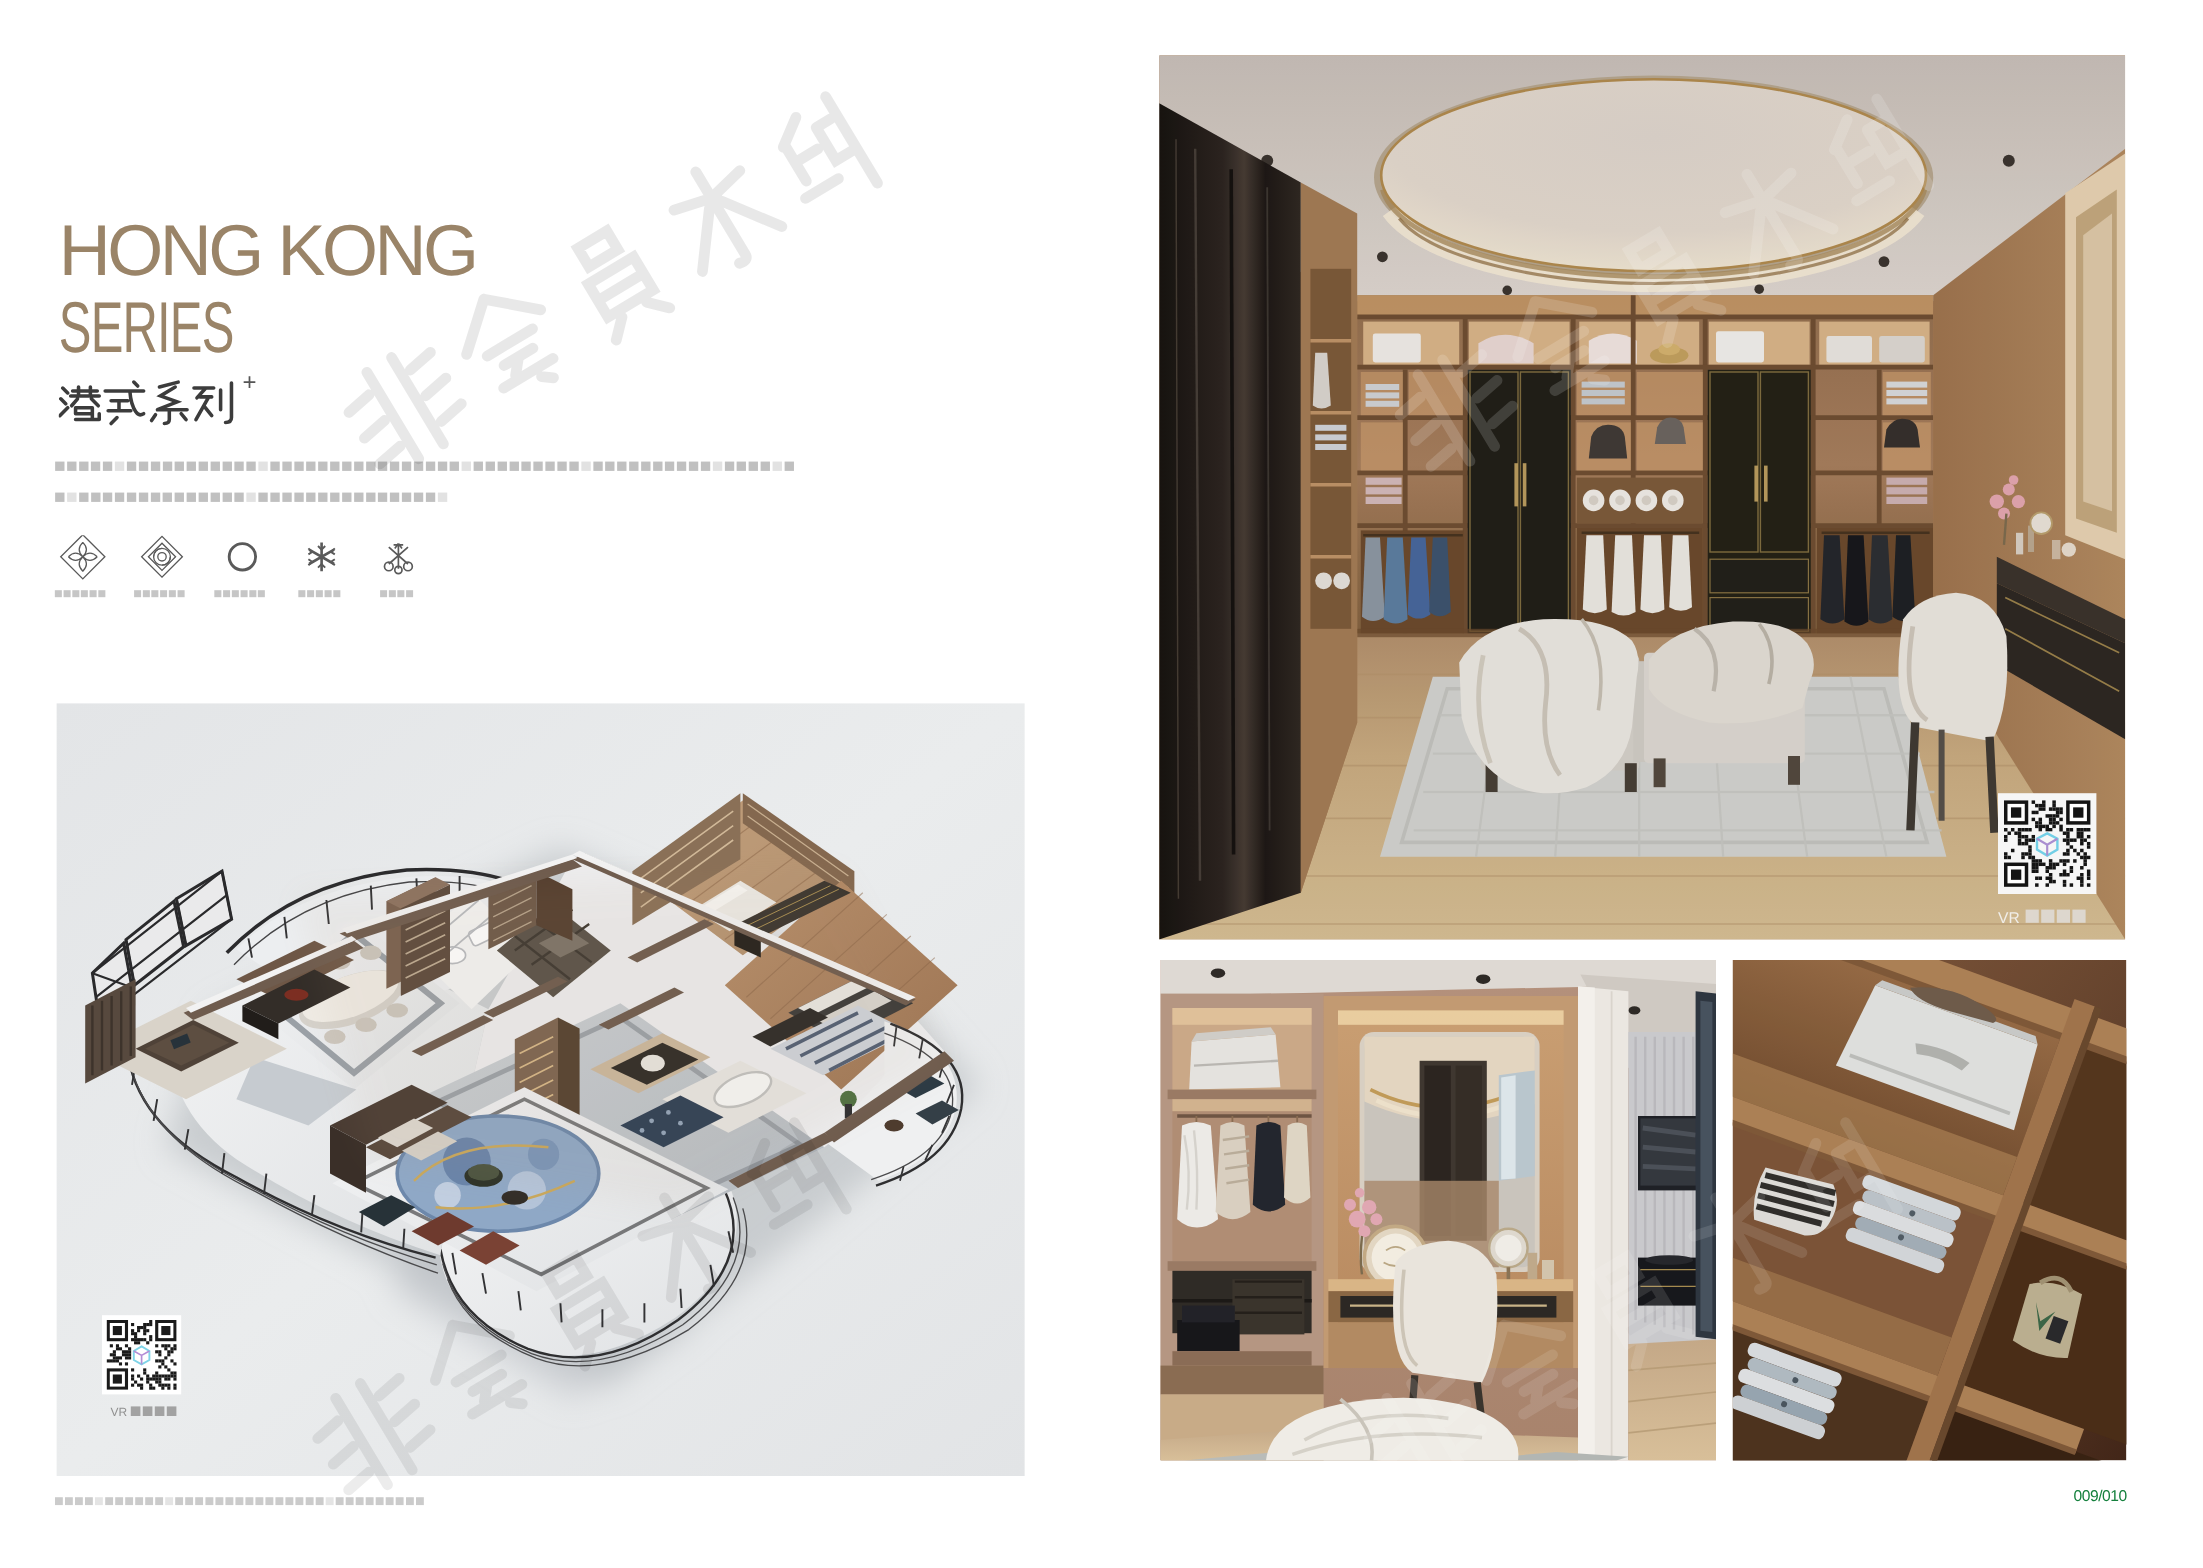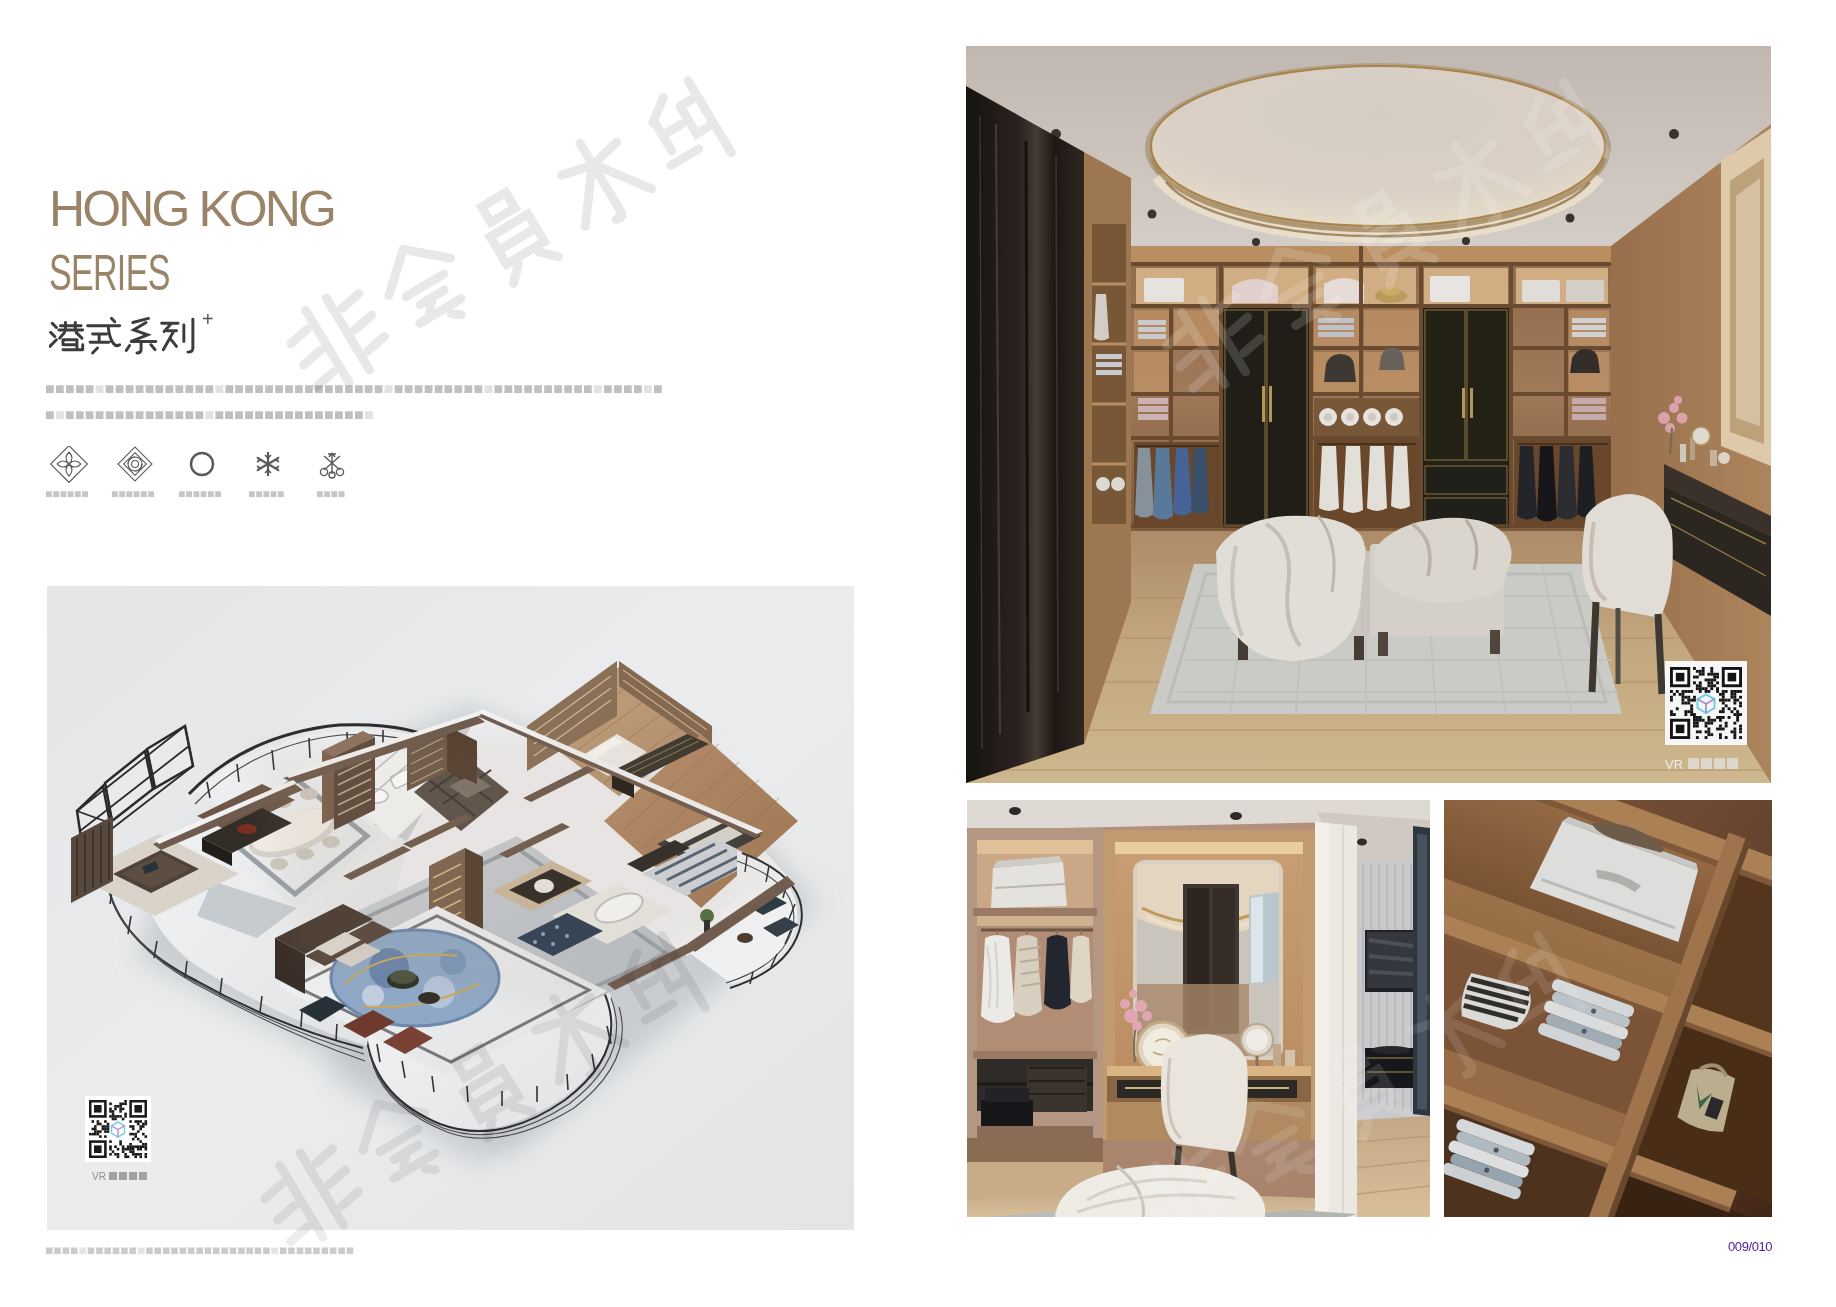--- a/index.html
+++ b/index.html
@@ -4,21 +4,21 @@
 <style>
 html,body{margin:0;padding:0;background:#fff;}
 #page{position:relative;width:1836px;height:1307px;background:#ffffff;overflow:hidden;font-family:"Liberation Sans",sans-serif;}
 .abs{position:absolute;}
 .sq{font-family:"Liberation Sans",sans-serif;white-space:pre;}
 </style>
 </head>
 <body>
 <div id="page">
 
-<div class="abs" style="left:49px;top:177px;color:#9a8468;font-size:50px;letter-spacing:-2.9px;line-height:64px;-webkit-text-stroke:2.6px #ffffff;paint-order:stroke fill;">HONG KONG<br><span style="letter-spacing:-1px;display:inline-block;transform:scaleX(0.68);transform-origin:0 0;">SERIES</span></div>
+<div class="abs" style="left:49px;top:177px;color:#9a8468;font-size:60px;letter-spacing:-2.9px;line-height:64px;-webkit-text-stroke:2.6px #ffffff;paint-order:stroke fill;">HONG KONG<br><span style="letter-spacing:-1px;display:inline-block;transform:scaleX(0.68);transform-origin:0 0;">SERIES</span></div>
 
 <svg class="abs" style="left:49px;top:313px" width="148" height="47" viewBox="0 0 180 52">
 <g stroke="#3c3c3c" stroke-width="3.6" fill="none" stroke-linecap="round">
 
 <g>
 <path d="M4 10 L9 15 M2 21 L7 26 M1 38 L9 30"></path>
 <path d="M20 9 L20 18 M32 9 L32 18 M14 13 L39 13 M12 18 L41 18 M19 21 L13 28 M33 21 L40 28 M17 30 L34 30 M17 36 L34 36 M17 30 L17 36 M34 30 L34 42 M17 42 L41 42 M41 42 L41 36"></path>
 </g>
 
 <g transform="translate(45,0)">
@@ -1252,15 +1252,15 @@
 <use href="#wmstr"></use>
 </g>
 
 <g transform="translate(1119,1178) rotate(-31)" stroke="#fff" opacity="0.11" stroke-width="9">
 <use href="#wmstr"></use>
 </g>
 </svg>
 
 <div class="abs sq" style="left:45px;top:1243px;font-size:13.5px;color:#cbcbcb;letter-spacing:0.2px;">■■■■<span style="color:#e4e4e4">■</span>■■■■■■<span style="color:#e4e4e4">■</span>■■■■■■■■■■■■■■■<span style="color:#e4e4e4">■</span>■■■■■■■■■</div>
 
-<div class="abs" style="left:1728px;top:1239px;font-size:13px;color:#4c1d95;letter-spacing:-0.4px;">009/010</div>
+<div class="abs" style="left:1728px;top:1239px;font-size:13px;color:#15803d;letter-spacing:-0.4px;">009/010</div>
 
 </div>
 
 </body></html>

